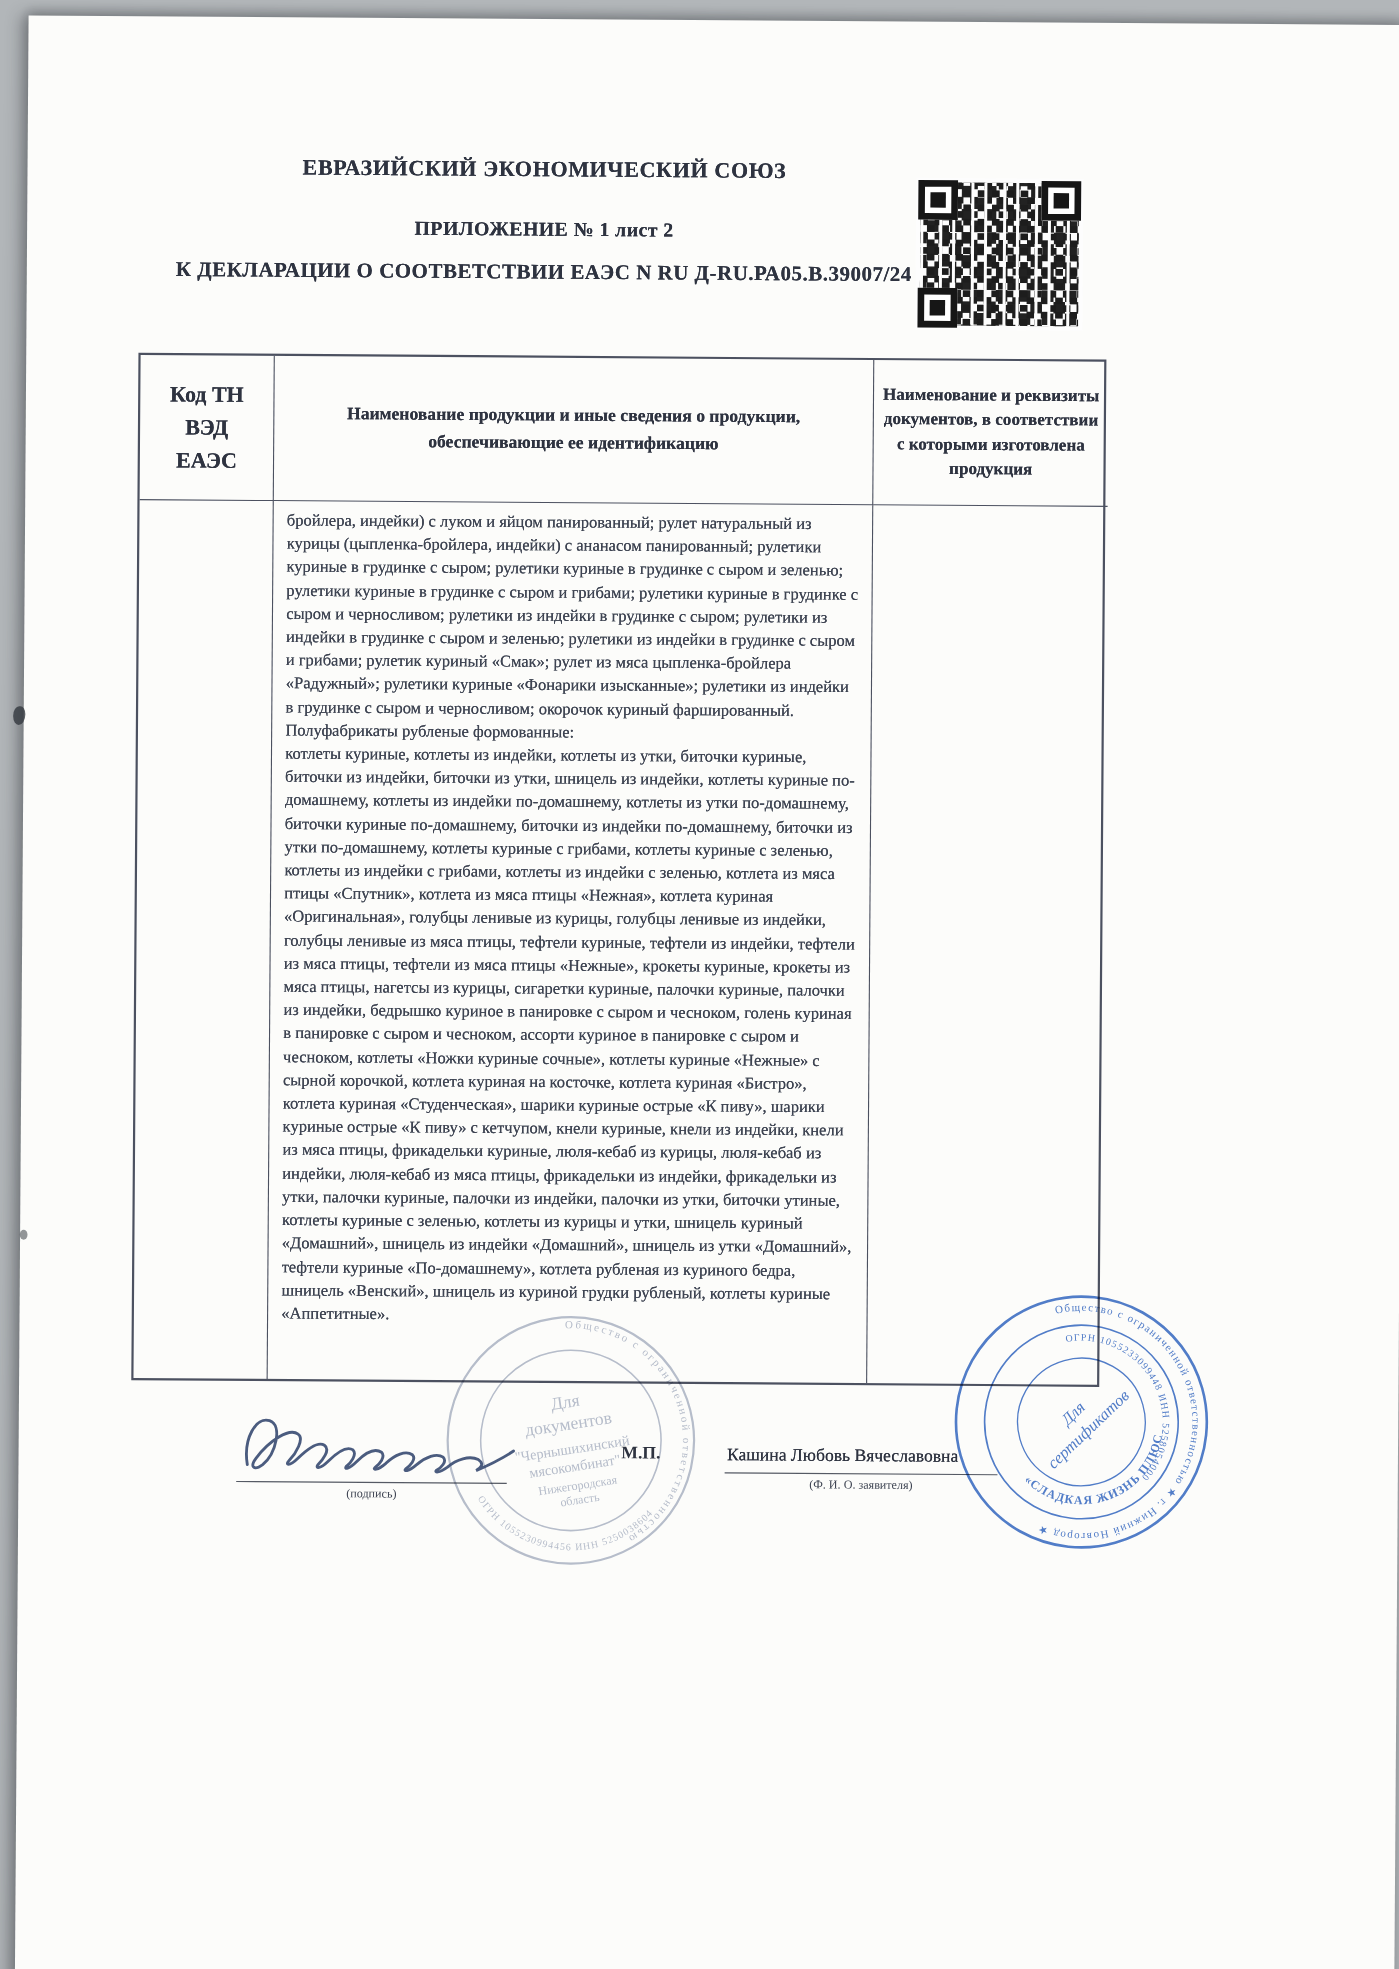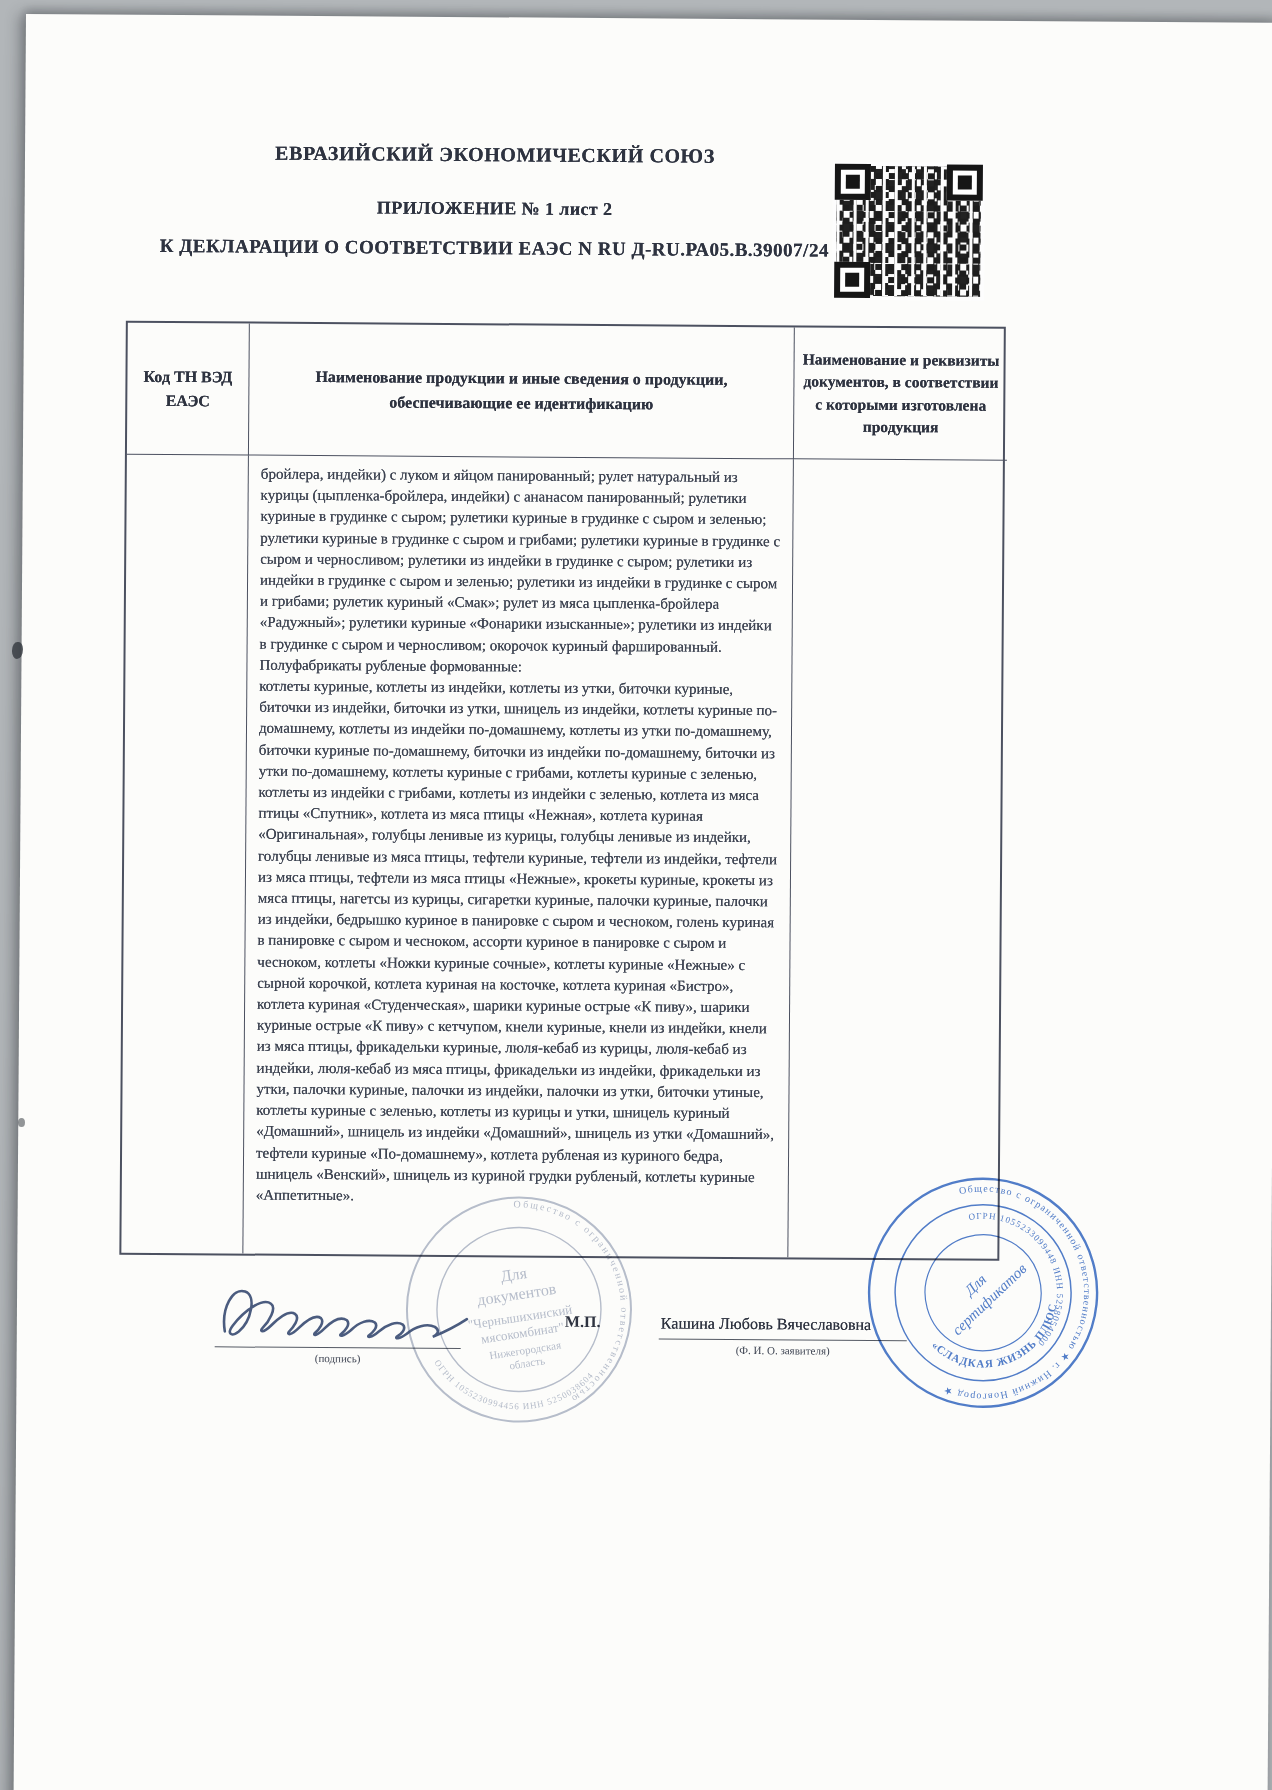--- a/index.html
+++ b/index.html
@@ -83,21 +83,21 @@
     color:var(--ink);
   }
   .cell{border-right:1.5px solid var(--line);}
   .cell.last{border-right:none;}
   .cell.head{
     border-bottom:1.5px solid var(--line);
     display:flex;align-items:center;justify-content:center;
     text-align:center;font-weight:bold;color:var(--ink-dark);
     text-shadow:0 0 .4px currentColor;
   }
-  .c1h{font-size:16px;padding:0 14px;line-height:1.5;}
+  .c1h{font-size:20px;padding:0 14px;line-height:1.5;}
   .c2h{font-size:16px;padding:0 28px;line-height:1.55;}
   .c3h{font-size:15.5px;padding:0 8px;line-height:1.45;}
   .cell.body{padding:8px 10px 6px 12px;overflow:hidden;}
   .cell.body p{
     font-size:15px;line-height:21.2px;text-align:left;
     text-shadow:0 0 .4px currentColor;
   }
 
   
   .signature{position:absolute;left:194px;top:1260px;z-index:3;}

